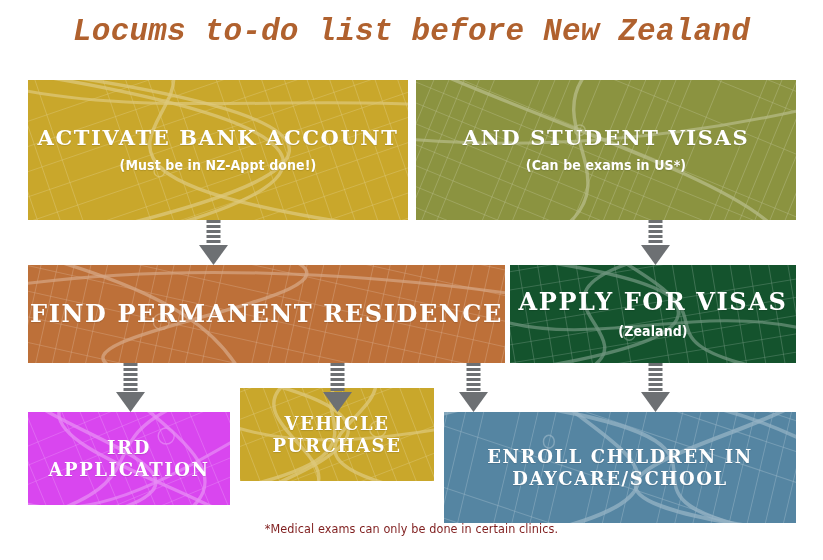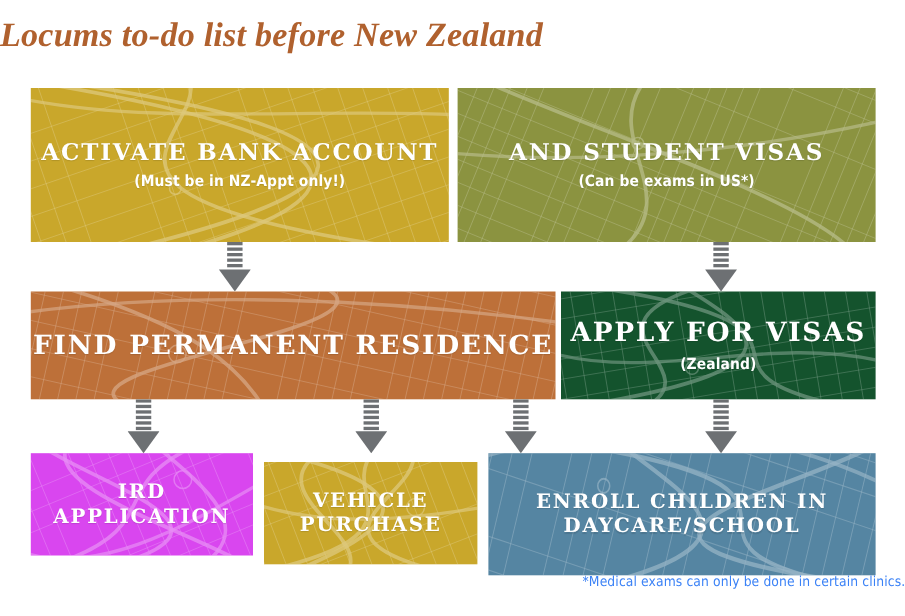--- a/index.html
+++ b/index.html
@@ -20,21 +20,22 @@
     height: 560px;
     background: #ffffff;
   }
 
   
   .title {
     position: absolute;
     left: 0;
     top: 14px;
     width: 823px;
-    font-family: Liberation Serif, serif;
+    text-align: center;
+    font-family: Liberation Mono, monospace;
     font-style: italic;
     font-weight: 700;
     font-size: 31px;
     letter-spacing: 0.2px;
     color: #b0612e;
     white-space: nowrap;
   }
 
   
   .box {
@@ -89,25 +90,25 @@
     position: absolute;
     z-index: 5;
   }
 
   
   .footnote {
     position: absolute;
     left: 0;
     top: 521px;
     width: 823px;
-    text-align: right;
+    text-align: center;
     font-family: "DejaVu Sans Condensed", "Liberation Sans Narrow", "Liberation Sans", sans-serif;
     font-size: 12.5px;
     font-weight: 400;
-    color: #3b82f6;
+    color: #7f1d1d;
     letter-spacing: 0.1px;
   }
 </style>
 </head>
 <body>
 
 <div id="infographic">
 
   <div class="title">Locums to-do list before New Zealand</div>
 
@@ -186,21 +187,21 @@
           <line x1="-151.91994842331212" y1="597.1991733668176" x2="783.0219634600347" y2="277.7815448553153" stroke="#ffffff" stroke-width="0.85" stroke-opacity="0.5"></line>
           <line x1="-144.21022351049828" y1="619.76569539527" x2="790.7316883728486" y2="300.34806688376773" stroke="#ffffff" stroke-width="0.85" stroke-opacity="0.5"></line>
           <path d="M145.3448857786134,-5 C152.99124888144433,46.2 13.806714406237006,98 334.20675941742957,145" fill="none" stroke="#ffffff" stroke-width="3.4" stroke-opacity="0.75"></path>
           <path d="M6.30344791803509,-5 C312.8080979688093,46.2 307.97318428289145,98 145.3458485705778,145" fill="none" stroke="#ffffff" stroke-width="3.4" stroke-opacity="0.75"></path>
           <path d="M31.204084381461143,-5 C370.96381422597915,46.2 283.7881994387135,98 94.41688471939415,145" fill="none" stroke="#ffffff" stroke-width="3.4" stroke-opacity="0.75"></path>
           <path d="M-5,10.40081802289933 C114,33.52114950772375 250.8,18.14265737310052 385,24.317033640109003" fill="none" stroke="#ffffff" stroke-width="3" stroke-opacity="0.7"></path>
           <circle cx="131.32963746320456" cy="91.43516098149121" r="5.2250993913039565" fill="none" stroke="#ffffff" stroke-width="1.4" stroke-opacity="0.7"></circle>
         </svg></div>
     <div class="txtwrap">
       <div class="headline h-lg">ACTIVATE BANK ACCOUNT</div>
-      <div class="sub">(Must be in NZ-Appt only!)</div>
+      <div class="sub">(Must be in NZ-Appt done!)</div>
     </div>
   </div>
 
   <div class="box" id="box-medical-exam" style="left: 416px; top: 80px; width: 380px; height: 140px; background: rgb(139, 147, 64);">
     <div class="maplayer"><svg width="100%" height="100%" viewBox="0 0 380 140" preserveAspectRatio="none">
           <line x1="-79.9593911492052" y1="-574.3554354006416" x2="-454.35543540064157" y2="339.9593911492052" stroke="#ffffff" stroke-width="0.85" stroke-opacity="0.55"></line>
           <line x1="-66.99758406311139" y1="-569.0478004827044" x2="-441.39362831454787" y2="345.26702606714247" stroke="#ffffff" stroke-width="0.85" stroke-opacity="0.55"></line>
           <line x1="-54.035776977017605" y1="-563.740165564767" x2="-428.43182122845406" y2="350.5746609850798" stroke="#ffffff" stroke-width="0.85" stroke-opacity="0.55"></line>
           <line x1="-28.112162804830035" y1="-553.1248957288924" x2="-402.50820705626643" y2="361.1899308209544" stroke="#ffffff" stroke-width="0.85" stroke-opacity="0.55"></line>
           <line x1="-15.150355718736222" y1="-547.8172608109551" x2="-389.5463999701726" y2="366.4975657388917" stroke="#ffffff" stroke-width="0.85" stroke-opacity="0.55"></line>
@@ -536,21 +537,21 @@
           <circle cx="138.22335777776314" cy="24.040377377299592" r="8.0161570943892" fill="none" stroke="#ffffff" stroke-width="1.4" stroke-opacity="0.7"></circle>
         </svg></div>
     <div class="txtwrap">
       <div class="headline h-sm">
         <div>IRD</div>
         <div>APPLICATION</div>
       </div>
     </div>
   </div>
 
-  <div class="box" id="box-vehicle-purchase" style="left: 240px; top: 420px; width: 194px; height: 93px; background: rgb(201, 167, 43);">
+  <div class="box" id="box-vehicle-purchase" style="left: 240px; top: 388px; width: 194px; height: 93px; background: rgb(201, 167, 43);">
     <div class="maplayer"><svg width="100%" height="100%" viewBox="0 0 194 93" preserveAspectRatio="none">
           <line x1="-229.05961353134535" y1="-98.05036639106015" x2="-47.55036639106015" y2="372.55961353134535" stroke="#ffffff" stroke-width="0.85" stroke-opacity="0.55"></line>
           <line x1="-212.0851718025164" y1="-104.59722742306457" x2="-30.57592466223123" y2="366.01275249934093" stroke="#ffffff" stroke-width="0.85" stroke-opacity="0.55"></line>
           <line x1="-161.16184661602966" y1="-124.23781051907784" x2="20.34740052425552" y2="346.3721694033277" stroke="#ffffff" stroke-width="0.85" stroke-opacity="0.55"></line>
           <line x1="-144.18740488720073" y1="-130.78467155108225" x2="37.32184225308443" y2="339.8253083713232" stroke="#ffffff" stroke-width="0.85" stroke-opacity="0.55"></line>
           <line x1="-110.23852142954291" y1="-143.87839361509108" x2="71.27072571074227" y2="326.7315863073144" stroke="#ffffff" stroke-width="0.85" stroke-opacity="0.55"></line>
           <line x1="-93.26407970071398" y1="-150.4252546470955" x2="88.24516743957119" y2="320.18472527531" stroke="#ffffff" stroke-width="0.85" stroke-opacity="0.55"></line>
           <line x1="-76.28963797188504" y1="-156.97211567909991" x2="105.21960916840011" y2="313.63786424330556" stroke="#ffffff" stroke-width="0.85" stroke-opacity="0.55"></line>
           <line x1="-59.315196243056135" y1="-163.51897671110433" x2="122.19405089722903" y2="307.09100321130114" stroke="#ffffff" stroke-width="0.85" stroke-opacity="0.55"></line>
           <line x1="-42.34075451422723" y1="-170.06583774310874" x2="139.16849262605794" y2="300.5441421792967" stroke="#ffffff" stroke-width="0.85" stroke-opacity="0.55"></line>

